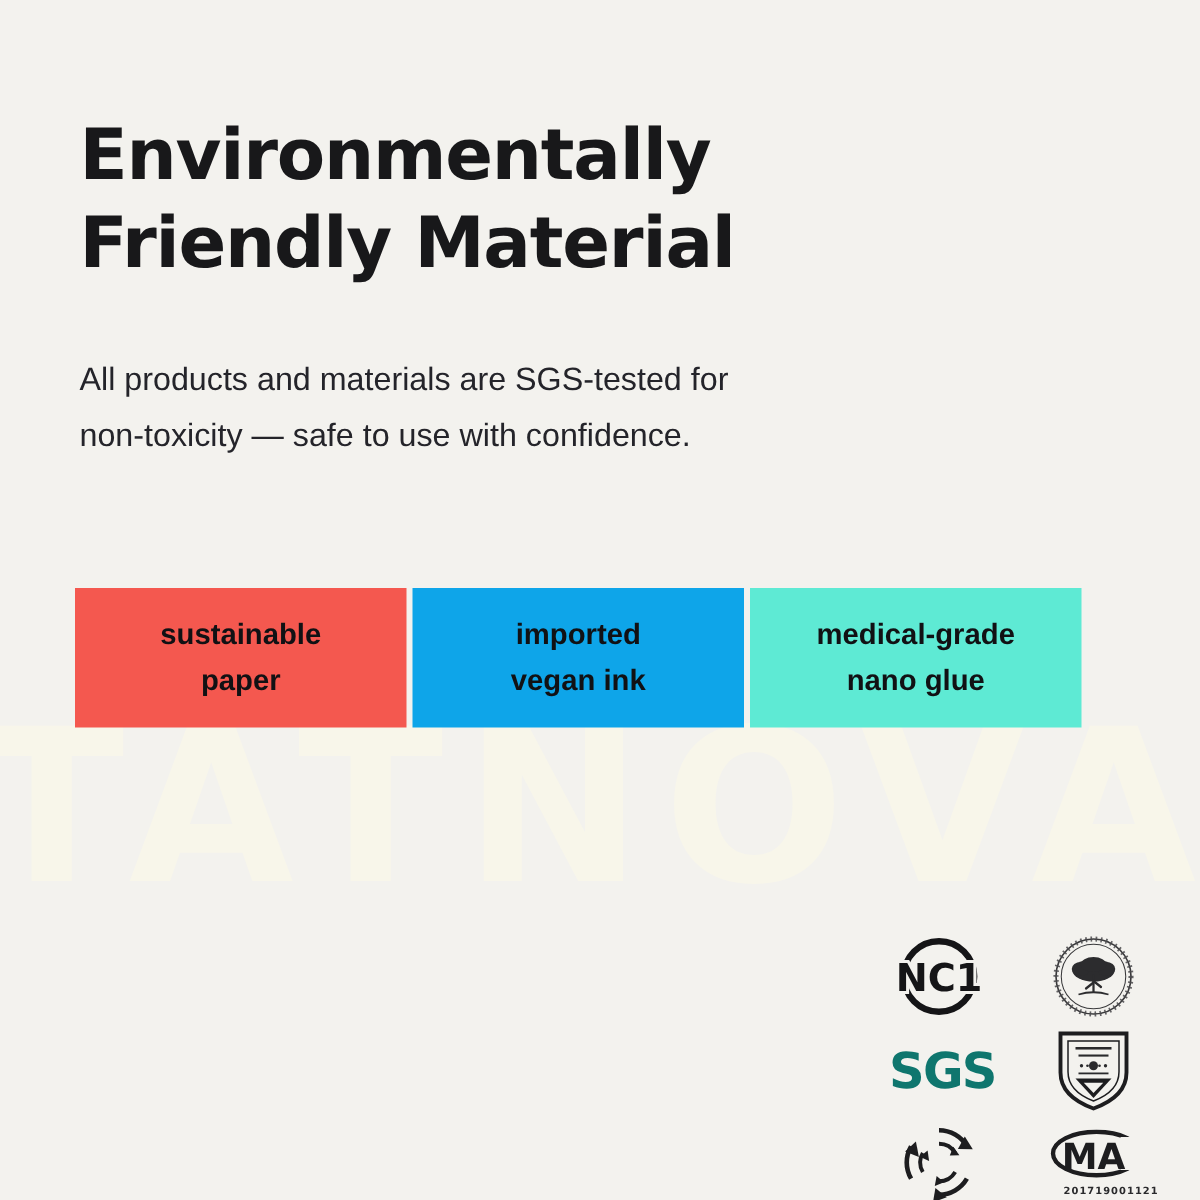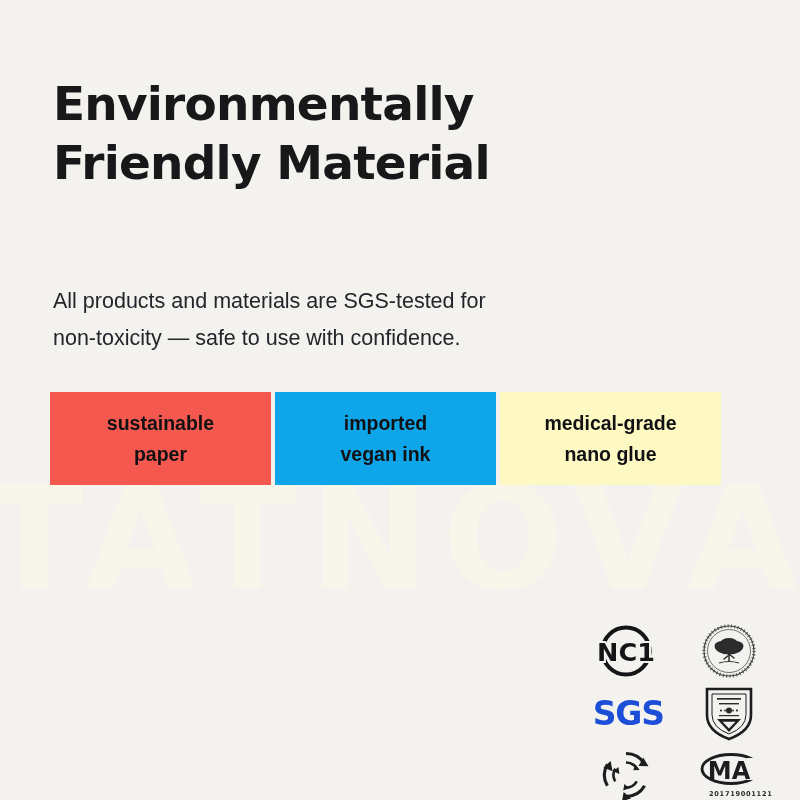--- a/index.html
+++ b/index.html
@@ -57,21 +57,20 @@
   .subtitle {
     position: absolute;
     left: 53px;
     top: 235px;
     width: 600px;
     font-family: "Liberation Sans", sans-serif;
     font-weight: 400;
     font-size: 21.5px;
     line-height: 1.72;
     color: #24242a;
-    margin-top: 48px;
   }
   .subtitle .l2 { display: block; }
 
   
   .chips {
     position: absolute;
     left: 50px;
     top: 392px;
     display: flex;
     gap: 4px;
@@ -111,21 +110,21 @@
     align-items: center;
     justify-content: center;
     position: relative;
   }
   .badge svg { display: block; }
   .badge-sgs {
     font-family: "DejaVu Sans", sans-serif;
     font-weight: 700;
     font-size: 33px;
     letter-spacing: -1.2px;
-    color: #1d4ed8;
+    color: #0f766e;
     line-height: 1;
     transform: translateX(2px);
   }
   .cma-wrap {
     display: flex;
     flex-direction: column;
     align-items: center;
     justify-content: center;
     transform: translateX(2px);
   }
@@ -162,21 +161,21 @@
     <div class="chip" style="background: rgb(244, 88, 79);">
       <span>sustainable</span>
       <span>paper</span>
     </div>
 
     <div class="chip" style="background: #0ea5e9;">
       <span>imported</span>
       <span>vegan ink</span>
     </div>
 
-    <div class="chip" style="background: #fef9c3;">
+    <div class="chip" style="background: #5eead4;">
       <span>medical-grade</span>
       <span>nano glue</span>
     </div>
 
   </div>
 
   <div class="badges">
 
     <div class="badge">
       <svg width="58" height="58" viewBox="0 0 58 58">

